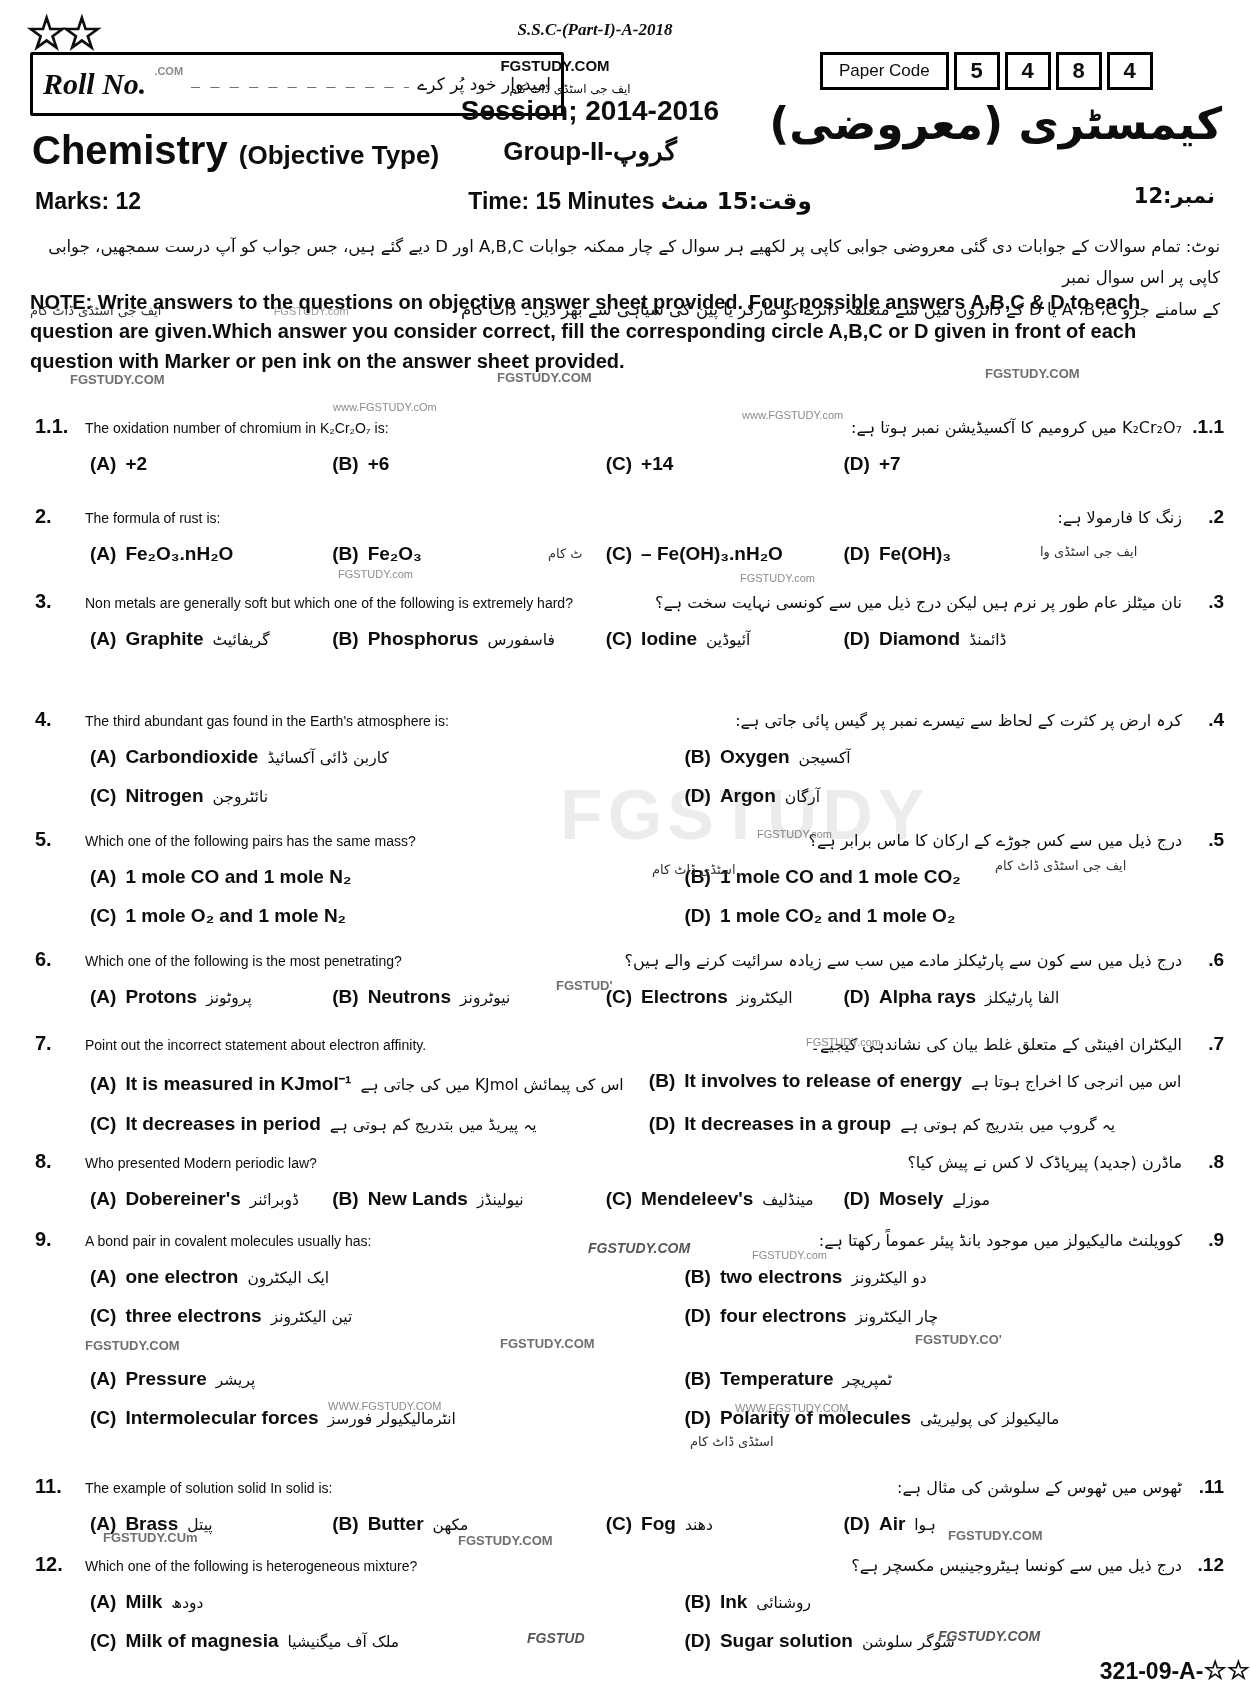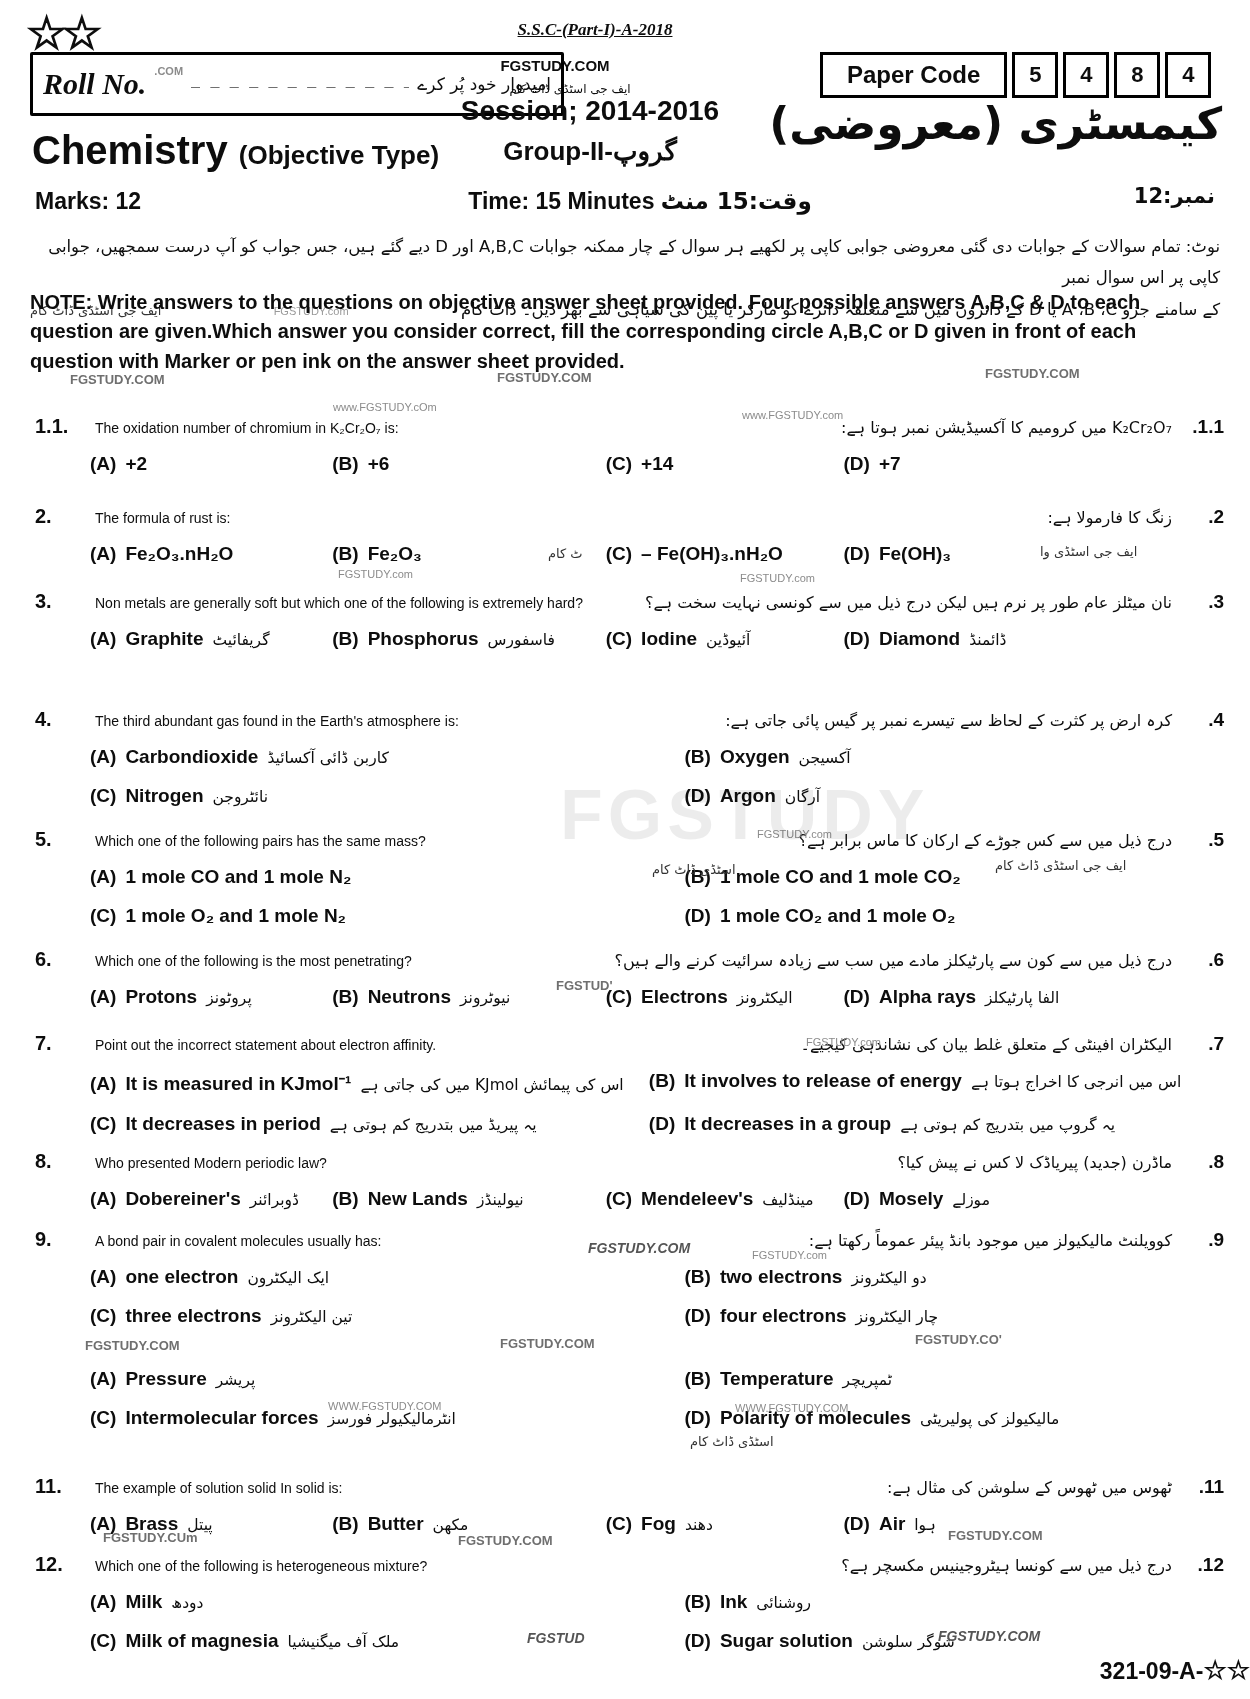--- a/index.html
+++ b/index.html
@@ -10,44 +10,44 @@
   .abs{position:absolute;}
   
   #stars{left:26px;top:6px;font-size:46px;font-weight:bold;letter-spacing:-6px;}
   #rollbox{left:30px;top:52px;width:534px;height:64px;border:3px solid #000;border-radius:2px;
            display:flex;align-items:center;padding:0 10px;box-sizing:border-box;gap:8px;}
   #roll-label{font-family:"Liberation Serif",serif;font-style:italic;font-weight:bold;font-size:30px;}
   .wm-inline{font-size:11px;color:#8b8b8b;font-weight:bold;align-self:flex-start;margin-top:10px;}
   #roll-dashes{flex:1;letter-spacing:3px;font-weight:bold;color:#1a1a1a;overflow:hidden;white-space:nowrap;transform:translateY(-3px);}
   #roll-urdu{font-size:17px;white-space:nowrap;}
   #ssc{left:430px;top:20px;width:330px;text-align:center;font-family:"Liberation Serif",serif;
-       font-style:italic;font-weight:bold;font-size:17px;text-decoration:underline;}
+       font-style:italic;font-weight:bold;font-size:17px;}
   #fg-top{left:430px;top:57px;width:250px;text-align:center;font-weight:bold;font-size:15px;}
   #urdu-top-small{left:430px;top:82px;width:280px;text-align:center;font-size:12px;}
   #session{left:420px;top:95px;width:340px;text-align:center;font-weight:bold;font-size:28px;}
   #group{left:420px;top:136px;width:340px;text-align:center;font-weight:bold;font-size:26px;}
   #papercode{left:820px;top:52px;display:flex;gap:5px;align-items:stretch;}
-  #pc-label{border:3px solid #000;font-weight:bold;font-size:24px;padding:6px 24px;}
+  #pc-label{border:3px solid #000;font-weight:normal;font-size:17px;padding:6px 16px;}
   .pc-digit{border:3px solid #000;font-weight:bold;font-size:22px;width:40px;display:flex;
             align-items:center;justify-content:center;}
   #title-ur{right:28px;top:98px;font-size:44px;font-weight:bold;}
   #chem{left:32px;top:128px;font-weight:bold;font-size:40px;}
   #chem .objtype{font-weight:normal;font-size:26px;font-weight:bold;}
   #marks{left:35px;top:188px;font-weight:bold;font-size:23px;}
   #time{left:400px;top:188px;width:480px;text-align:center;font-weight:bold;font-size:23px;}
   #num-ur{right:35px;top:184px;font-weight:bold;font-size:21px;}
   
   #note-ur{left:30px;right:30px;top:231px;text-align:right;font-size:16.5px;line-height:1.9;}
   #note-ur-l2{display:flex;justify-content:space-between;align-items:baseline;}
   #note-ur-l2 .frag{color:#333;font-size:13px;}
   #note-ur-l2 .wmc{color:#999;font-size:11px;}
   #note-en{left:30px;right:28px;top:288px;font-size:20px;font-weight:bold;line-height:1.47;}
   
   .q{position:absolute;left:35px;right:26px;}
-  .q-head{display:flex;align-items:baseline;gap:10px;}
+  .q-head{display:flex;align-items:baseline;}
   .q-no{min-width:50px;font-weight:bold;font-size:20px;}
   .q-en{font-weight:normal;font-size:14px;max-width:640px;line-height:1.55;}
   .q-ur{flex:1;text-align:right;font-size:16px;white-space:nowrap;}
   .q-no-r{min-width:42px;text-align:right;font-weight:bold;font-size:19px;direction:ltr;}
   .opts{margin-top:13px;display:grid;}
   .opts.row4{grid-template-columns:25% 23% 20% 32%;}
   .opts.grid2{grid-template-columns:50% 50%;row-gap:17px;}
   .opts.grid2w{grid-template-columns:47% 53%;row-gap:17px;}
   .opt{display:flex;align-items:baseline;gap:9px;padding-left:55px;box-sizing:border-box;}
   .opts.row4 .opt{padding-left:55px;}

